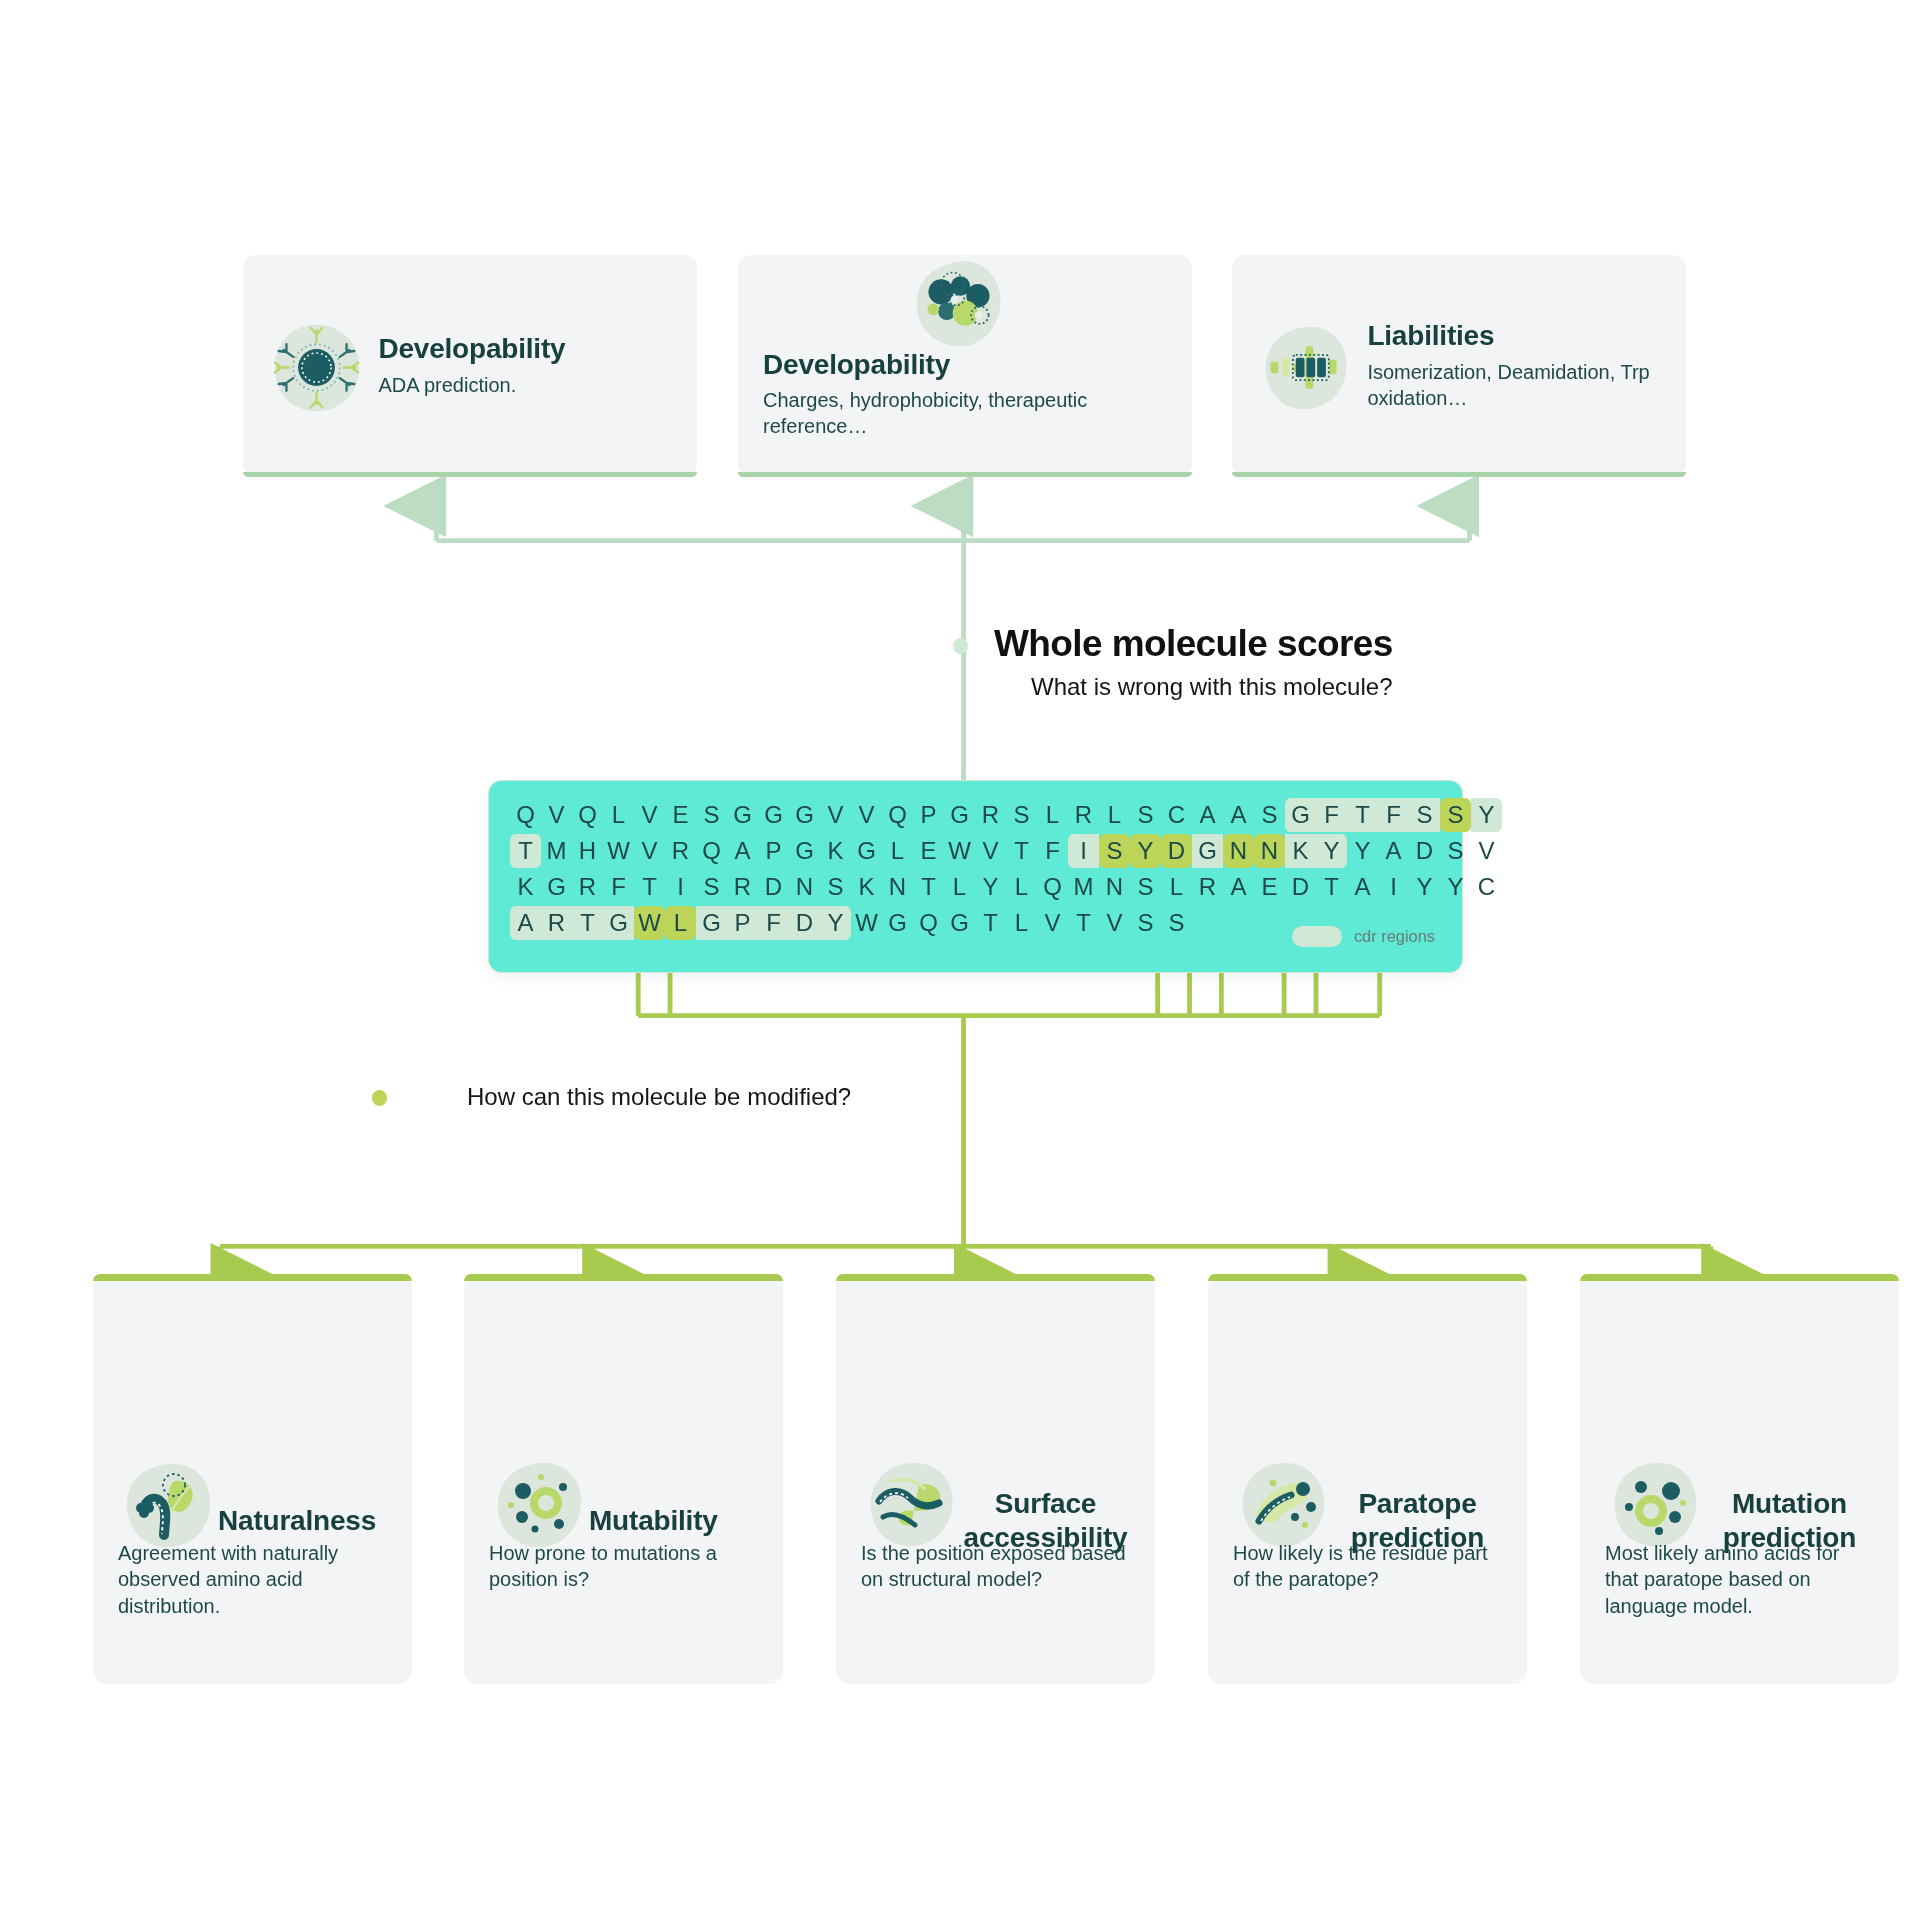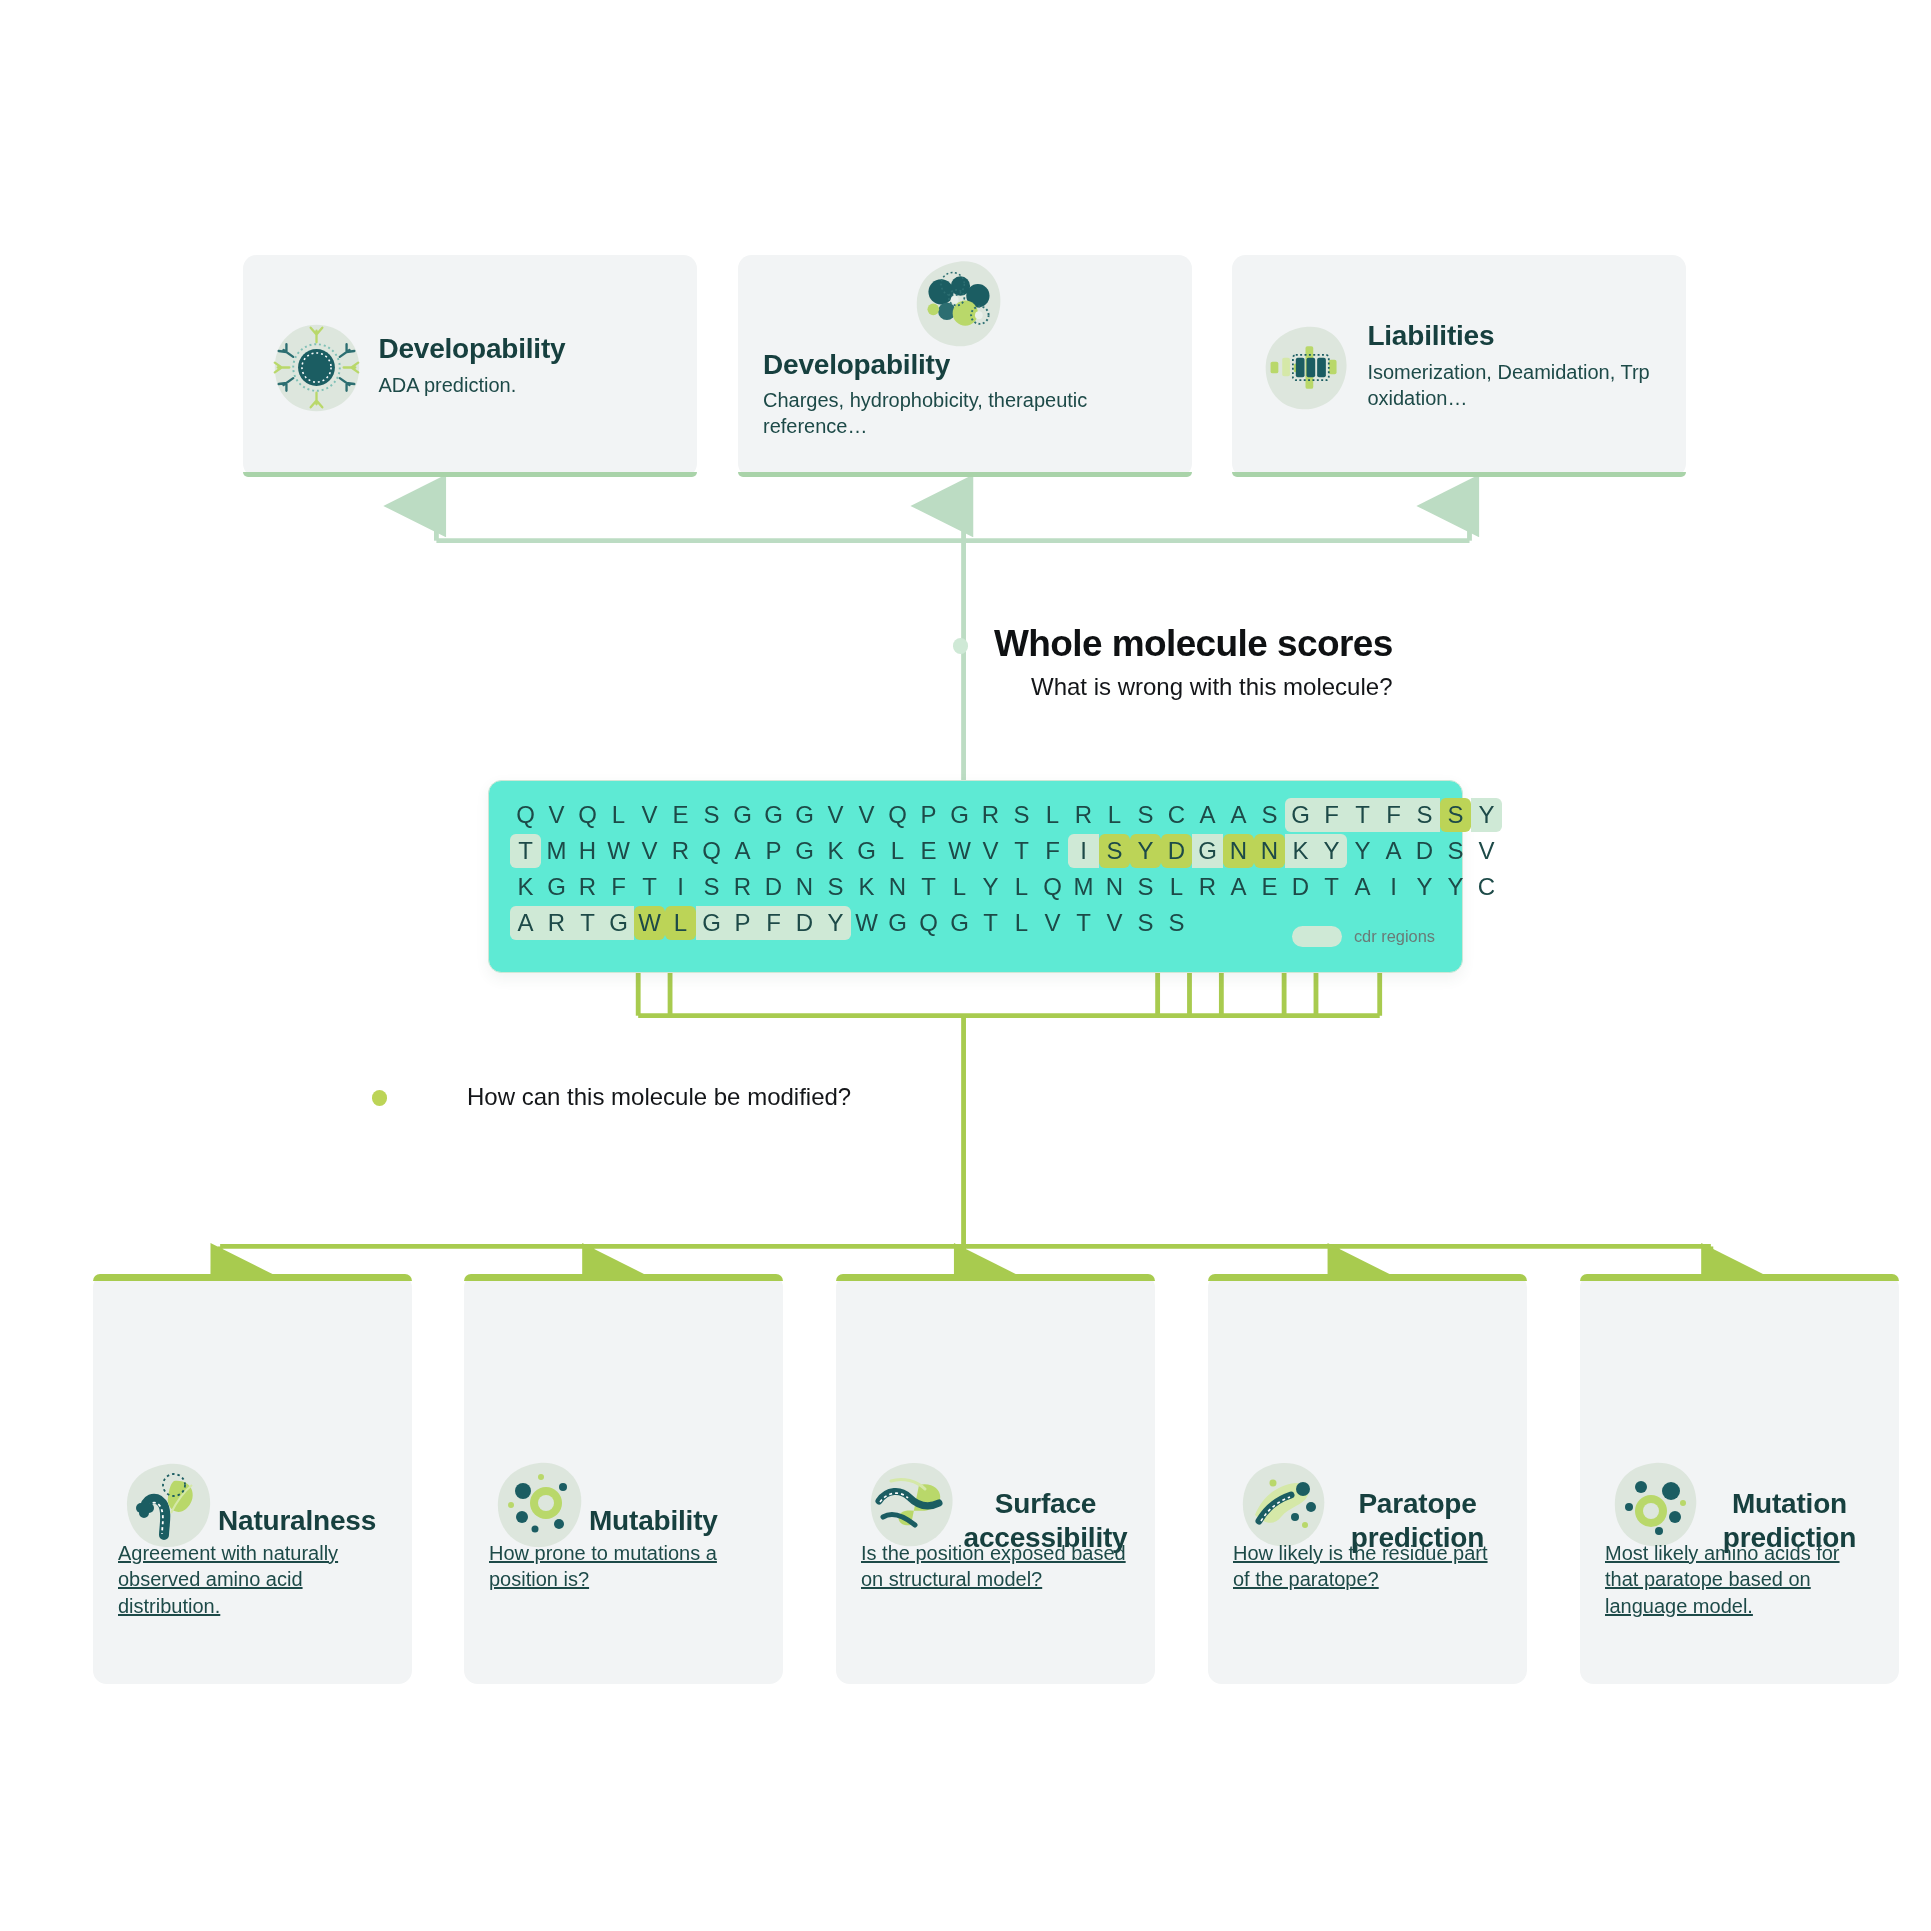--- a/index.html
+++ b/index.html
@@ -102,21 +102,21 @@
     display:flex;flex-direction:row;align-items:center;
     padding:29px 25px 0 25px;
   }
   .botcard .blobwrap{width:100px;height:100px;margin-top:23px;}
   .botcard h3{
     margin:54px 0 0 0;text-align:center;
     font-size:28px;font-weight:bold;color:#17403f;line-height:1.18;letter-spacing:-0.2px;
   }
   .botcard p{
     margin:0;width:100%;
-    font-size:20px;line-height:1.32;color:#1d4a48;font-weight:400;text-decoration:underline;
+    font-size:20px;line-height:1.32;color:#1d4a48;font-weight:400;
   }
   .botdesc-wrap{position:absolute;left:25px;right:25px;top:266px;}
 </style>
 </head>
 <body>
 
 <div class="stage">
 
   <svg class="conn" viewBox="0 0 2000 2000">
     <defs>

